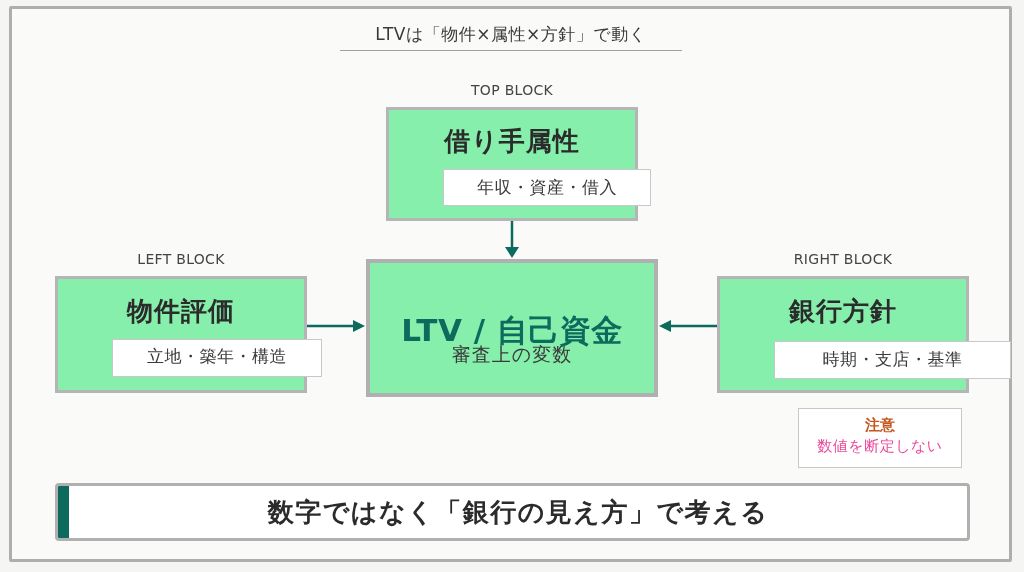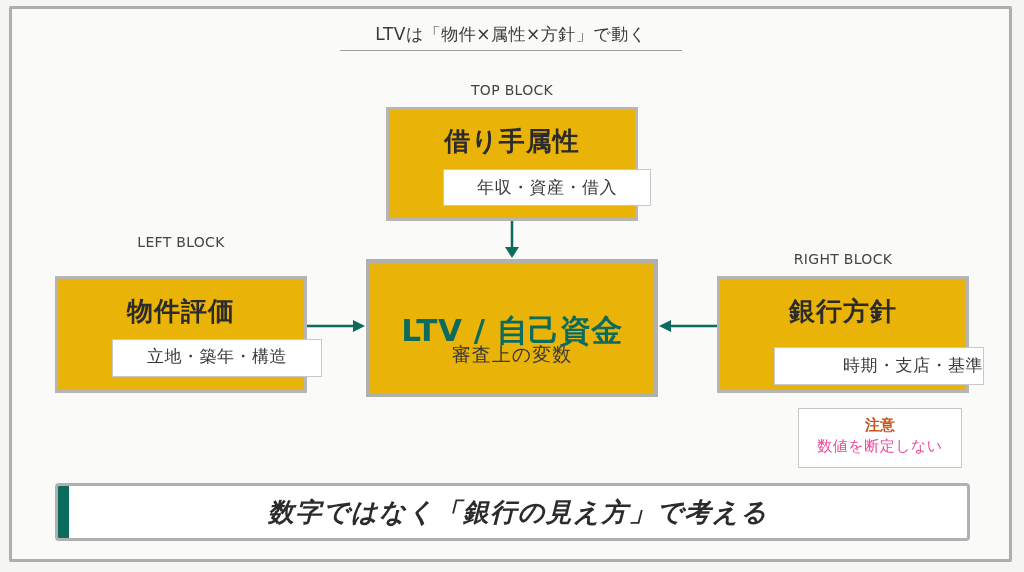--- a/index.html
+++ b/index.html
@@ -43,21 +43,21 @@
       position: absolute;
       font-size: 14px;
       color: #444;
       text-align: center;
       letter-spacing: 0.3px;
     }
     .block {
       position: absolute;
       border: 3px solid #b5b5b5;
       border-radius: 0;
-      background: #eab308;
+      background: #86efac;
       box-sizing: border-box;
     }
     .block-title {
       position: absolute;
       left: 0; right: 0;
       text-align: center;
       font-weight: bold;
       font-size: 26px;
       color: #2b2b2b;
       letter-spacing: 1px;
@@ -121,21 +121,20 @@
       position: absolute;
       left: 55px;
       top: 483px;
       width: 915px;
       height: 58px;
       border: 3px solid #b0b0b0;
       border-radius: 4px;
       background: #ffffff;
       box-sizing: border-box;
       overflow: hidden;
-      font-style: italic;
     }
     .banner-accent {
       position: absolute;
       left: 0;
       top: 0;
       bottom: 0;
       width: 11px;
       background: #0d6b5e;
     }
     .banner-text {
@@ -160,32 +159,32 @@
 <div class="title">LTVは「物件×属性×方針」で動く</div>
 
 <div class="block-label" style="left:386px; top:82px; width:252px;">TOP BLOCK</div>
 <div class="block" style="left:386px; top:107px; width:252px; height:114px;">
   <div class="block-title" style="top:14px;">借り手属性</div>
   <div class="sub-box" style="left:19px; top:59px; width:208px; height:37px; line-height:34px;">
     <span>年収・資産・借入</span>
   </div>
 </div>
 
-<div class="block-label" style="left:55px; top:234px; width:252px;">LEFT BLOCK</div>
+<div class="block-label" style="left:55px; top:251px; width:252px;">LEFT BLOCK</div>
 <div class="block" style="left:55px; top:276px; width:252px; height:117px;font-family:Liberation Mono, monospace;">
   <div class="block-title" style="top:15px;">物件評価</div>
   <div class="sub-box" style="left:19px; top:60px; width:210px; height:38px; line-height:35px;">
     <span>立地・築年・構造</span>
   </div>
 </div>
 
 <div class="block-label" style="left:717px; top:251px; width:252px;">RIGHT BLOCK</div>
 <div class="block" style="left:717px; top:276px; width:252px; height:117px;">
   <div class="block-title" style="top:15px;">銀行方針</div>
-  <div class="sub-box" style="left:19px; top:68px; width:210px; height:38px; line-height:35px;text-align:right;">
+  <div class="sub-box" style="left:19px; top:62px; width:237px; height:38px; line-height:35px;">
     <span>時期・支店・基準</span>
   </div>
 </div>
 
 <div class="block" style="left:366px; top:259px; width:292px; height:138px; border-width:4px; border-color:#b0b0b0;">
   <div class="center-title" style="top:27px;margin-top:20px;">LTV / 自己資金</div>
   <div class="center-sub" style="top:79px;">審査上の変数</div>
 </div>
 
 <svg class="arrow" style="left:500px; top:221px;" width="24" height="40" viewBox="0 0 24 40">

